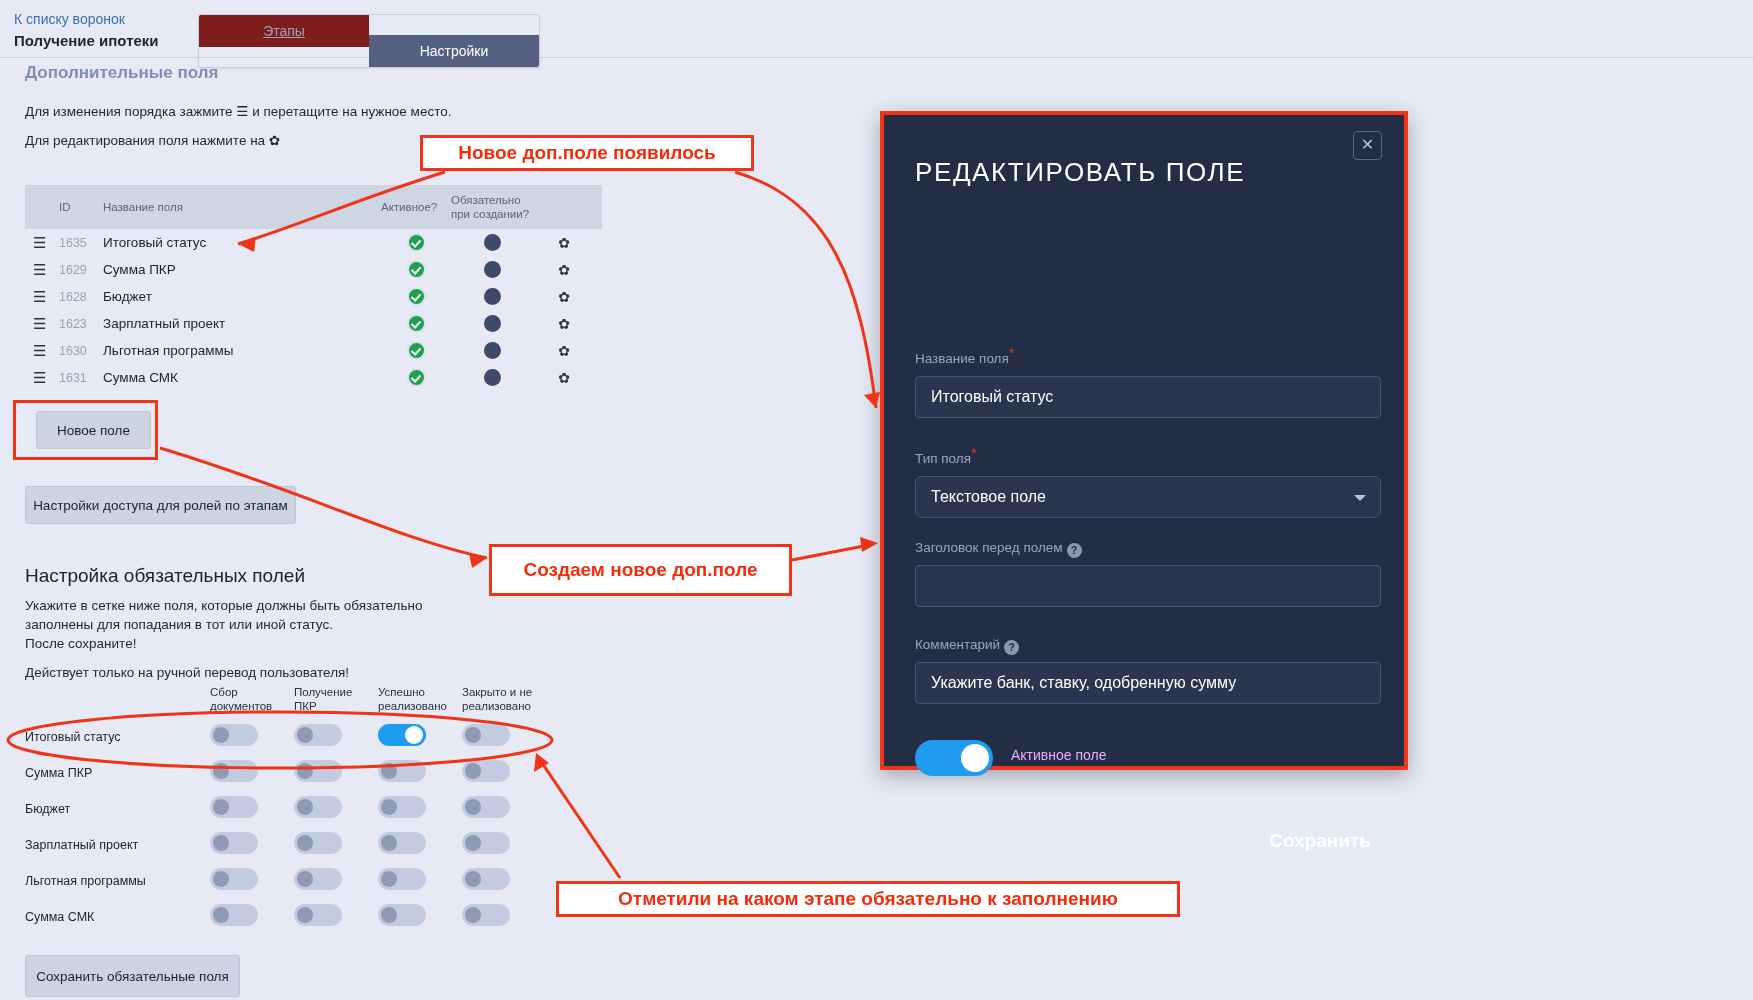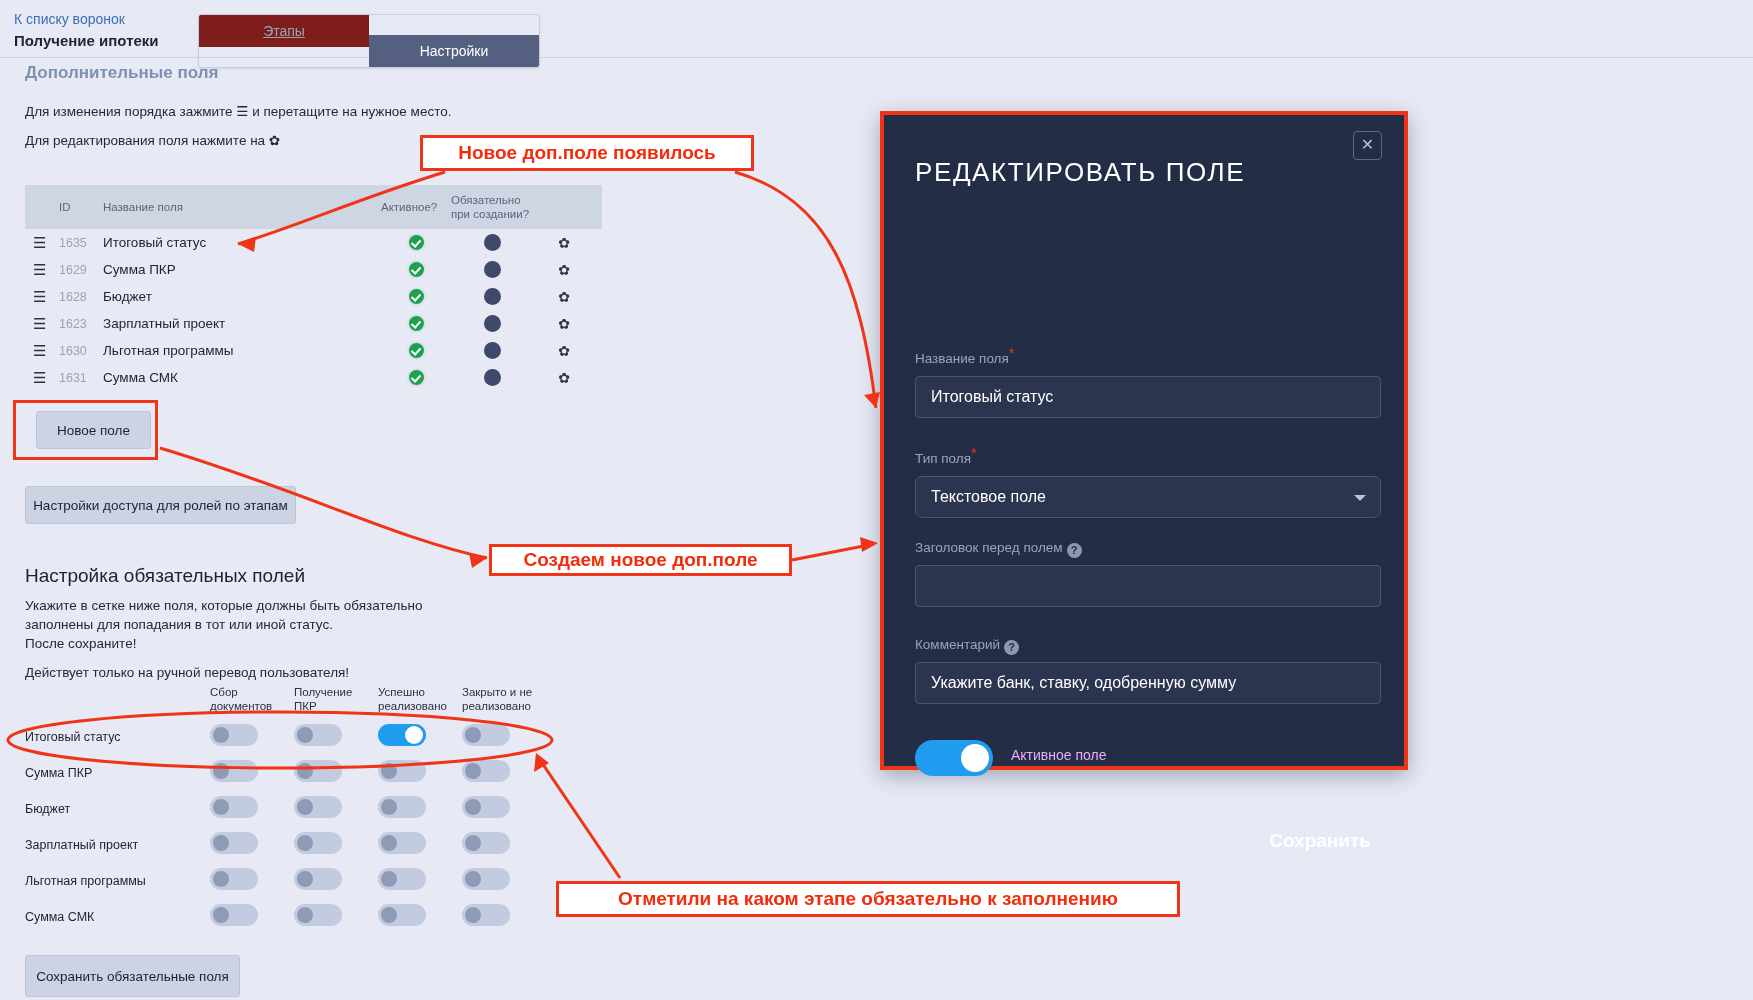--- a/index.html
+++ b/index.html
@@ -159,21 +159,21 @@
     font-weight:bold;cursor:pointer;
   }
 
   
   .anno{
     position:absolute;background:#ffffff;border:3px solid #f03418;
     color:#f22d0c;font-weight:bold;box-sizing:border-box;
     display:flex;align-items:center;justify-content:center;
   }
   .a1{left:420px;top:135px;width:334px;height:36px;font-size:19px;}
-  .a2{left:489px;top:544px;width:303px;height:32px;font-size:19px;}
+  .a2{left:489px;top:544px;width:303px;height:52px;font-size:19px;}
   .a3{left:556px;top:881px;width:624px;height:36px;font-size:19px;}
   .hl-box{
     position:absolute;border:3px solid #f03418;box-sizing:border-box;
     left:13px;top:400px;width:145px;height:60px;
   }
   svg.overlay{position:absolute;left:0;top:0;width:1753px;height:1000px;pointer-events:none;}
 </style>
 </head>
 <body>
 

